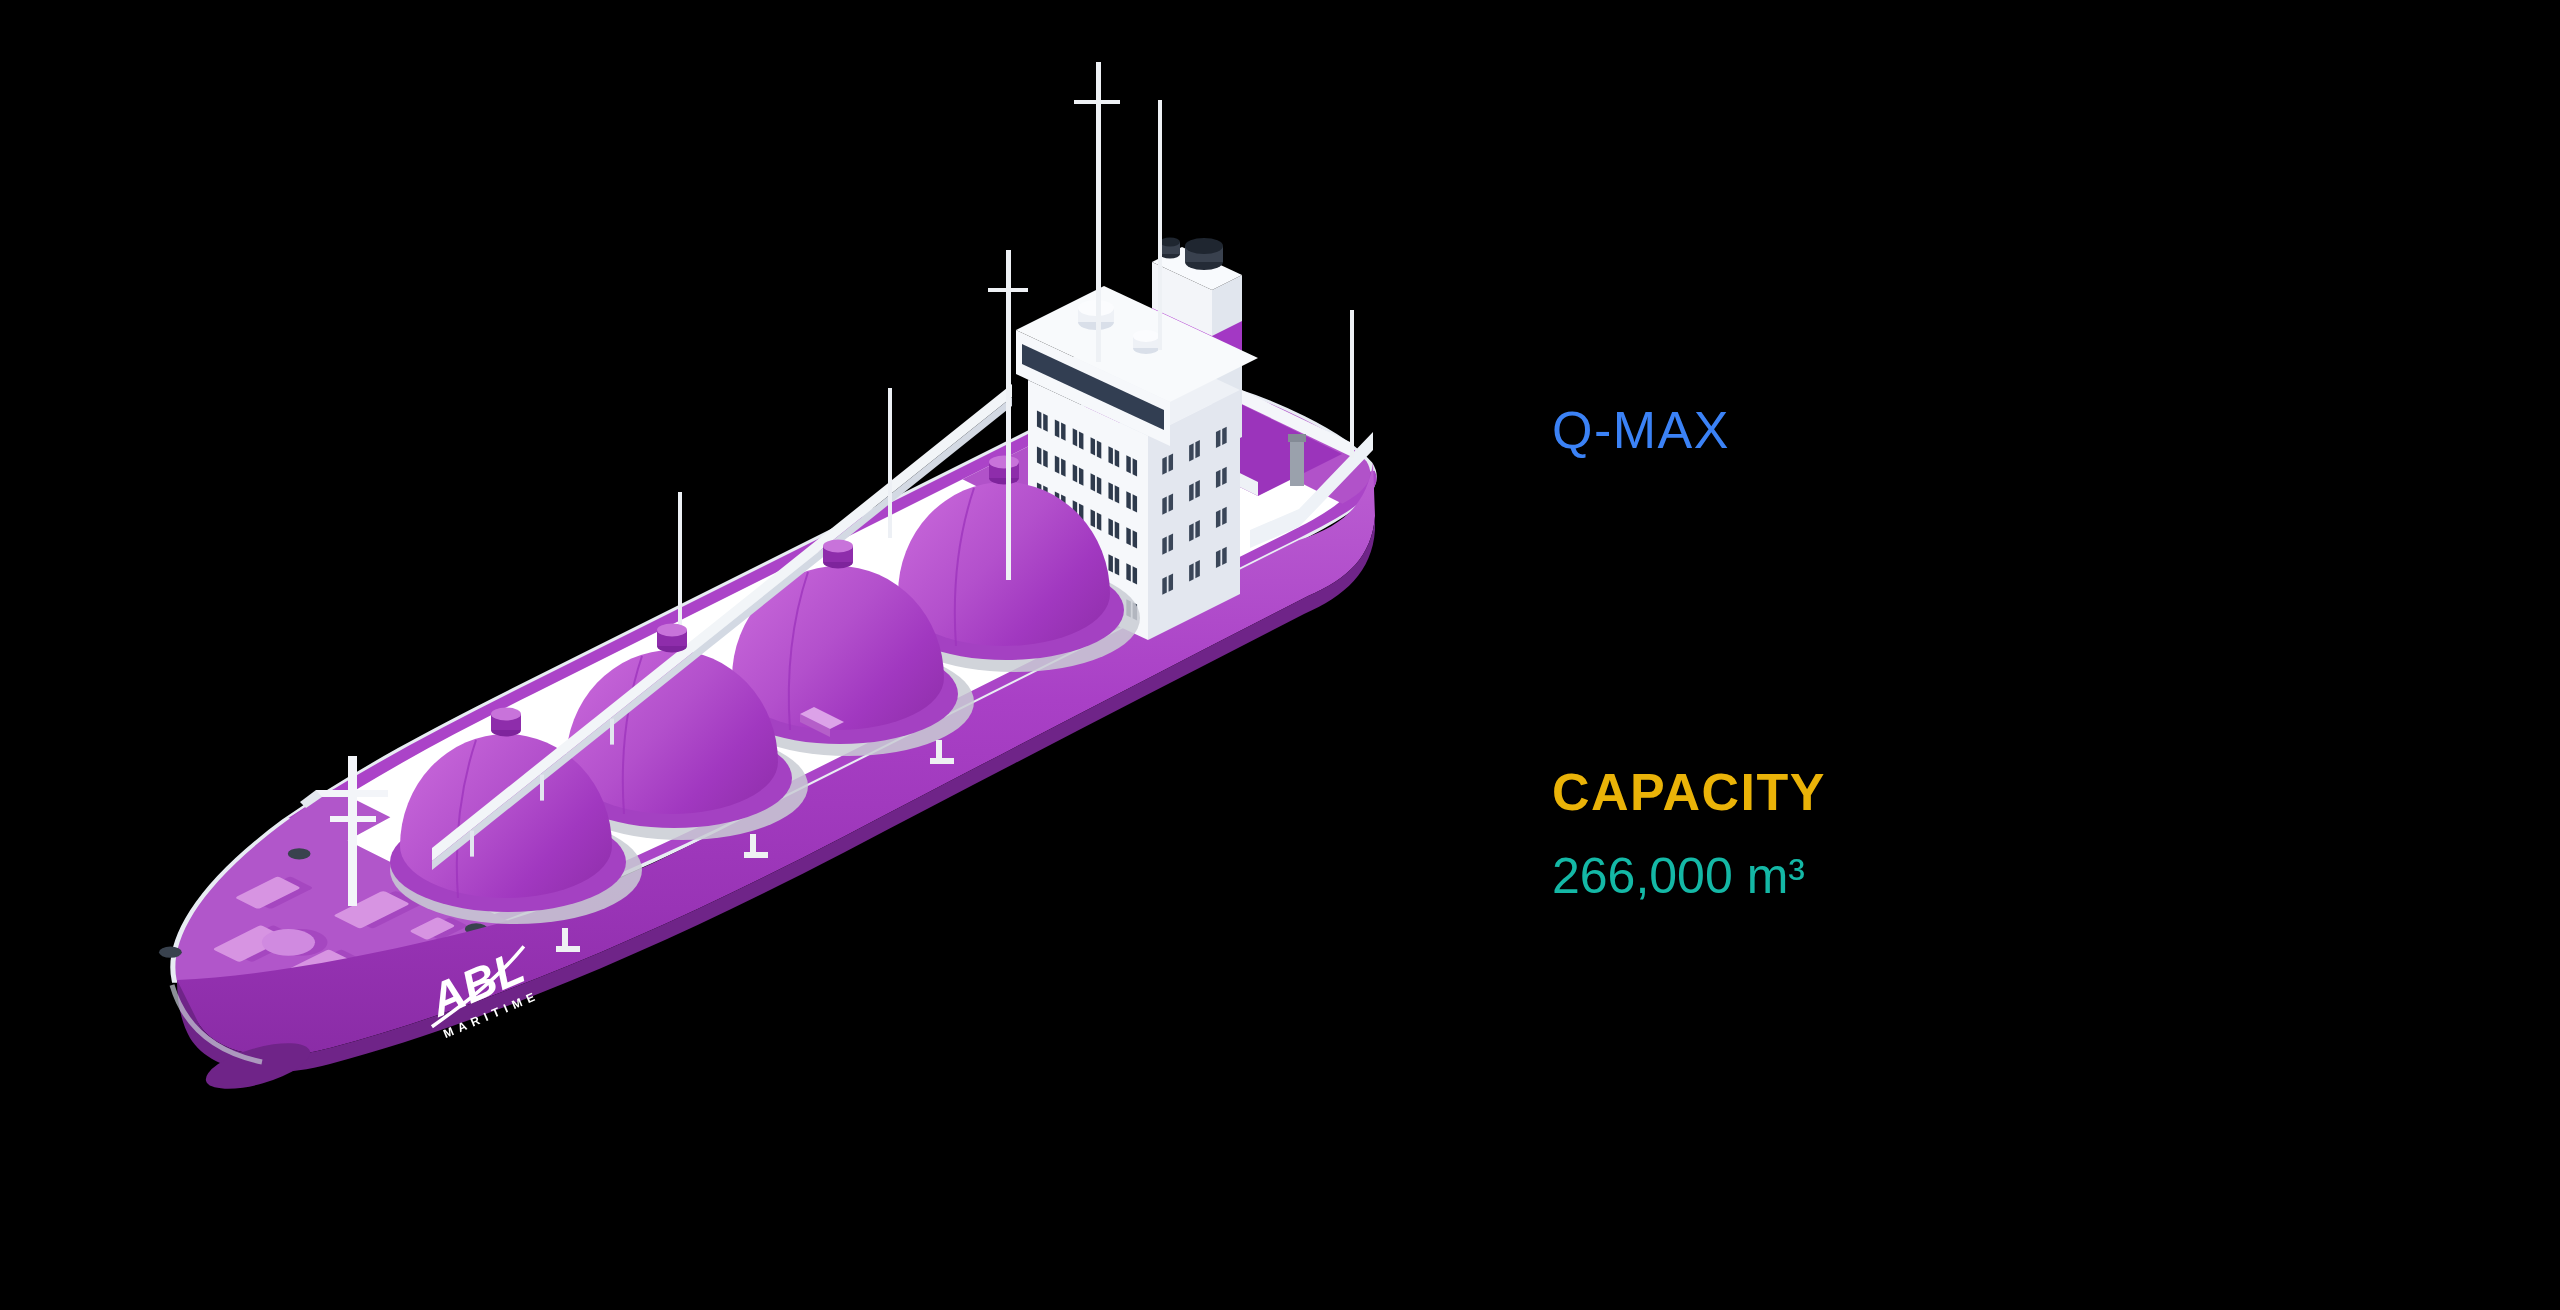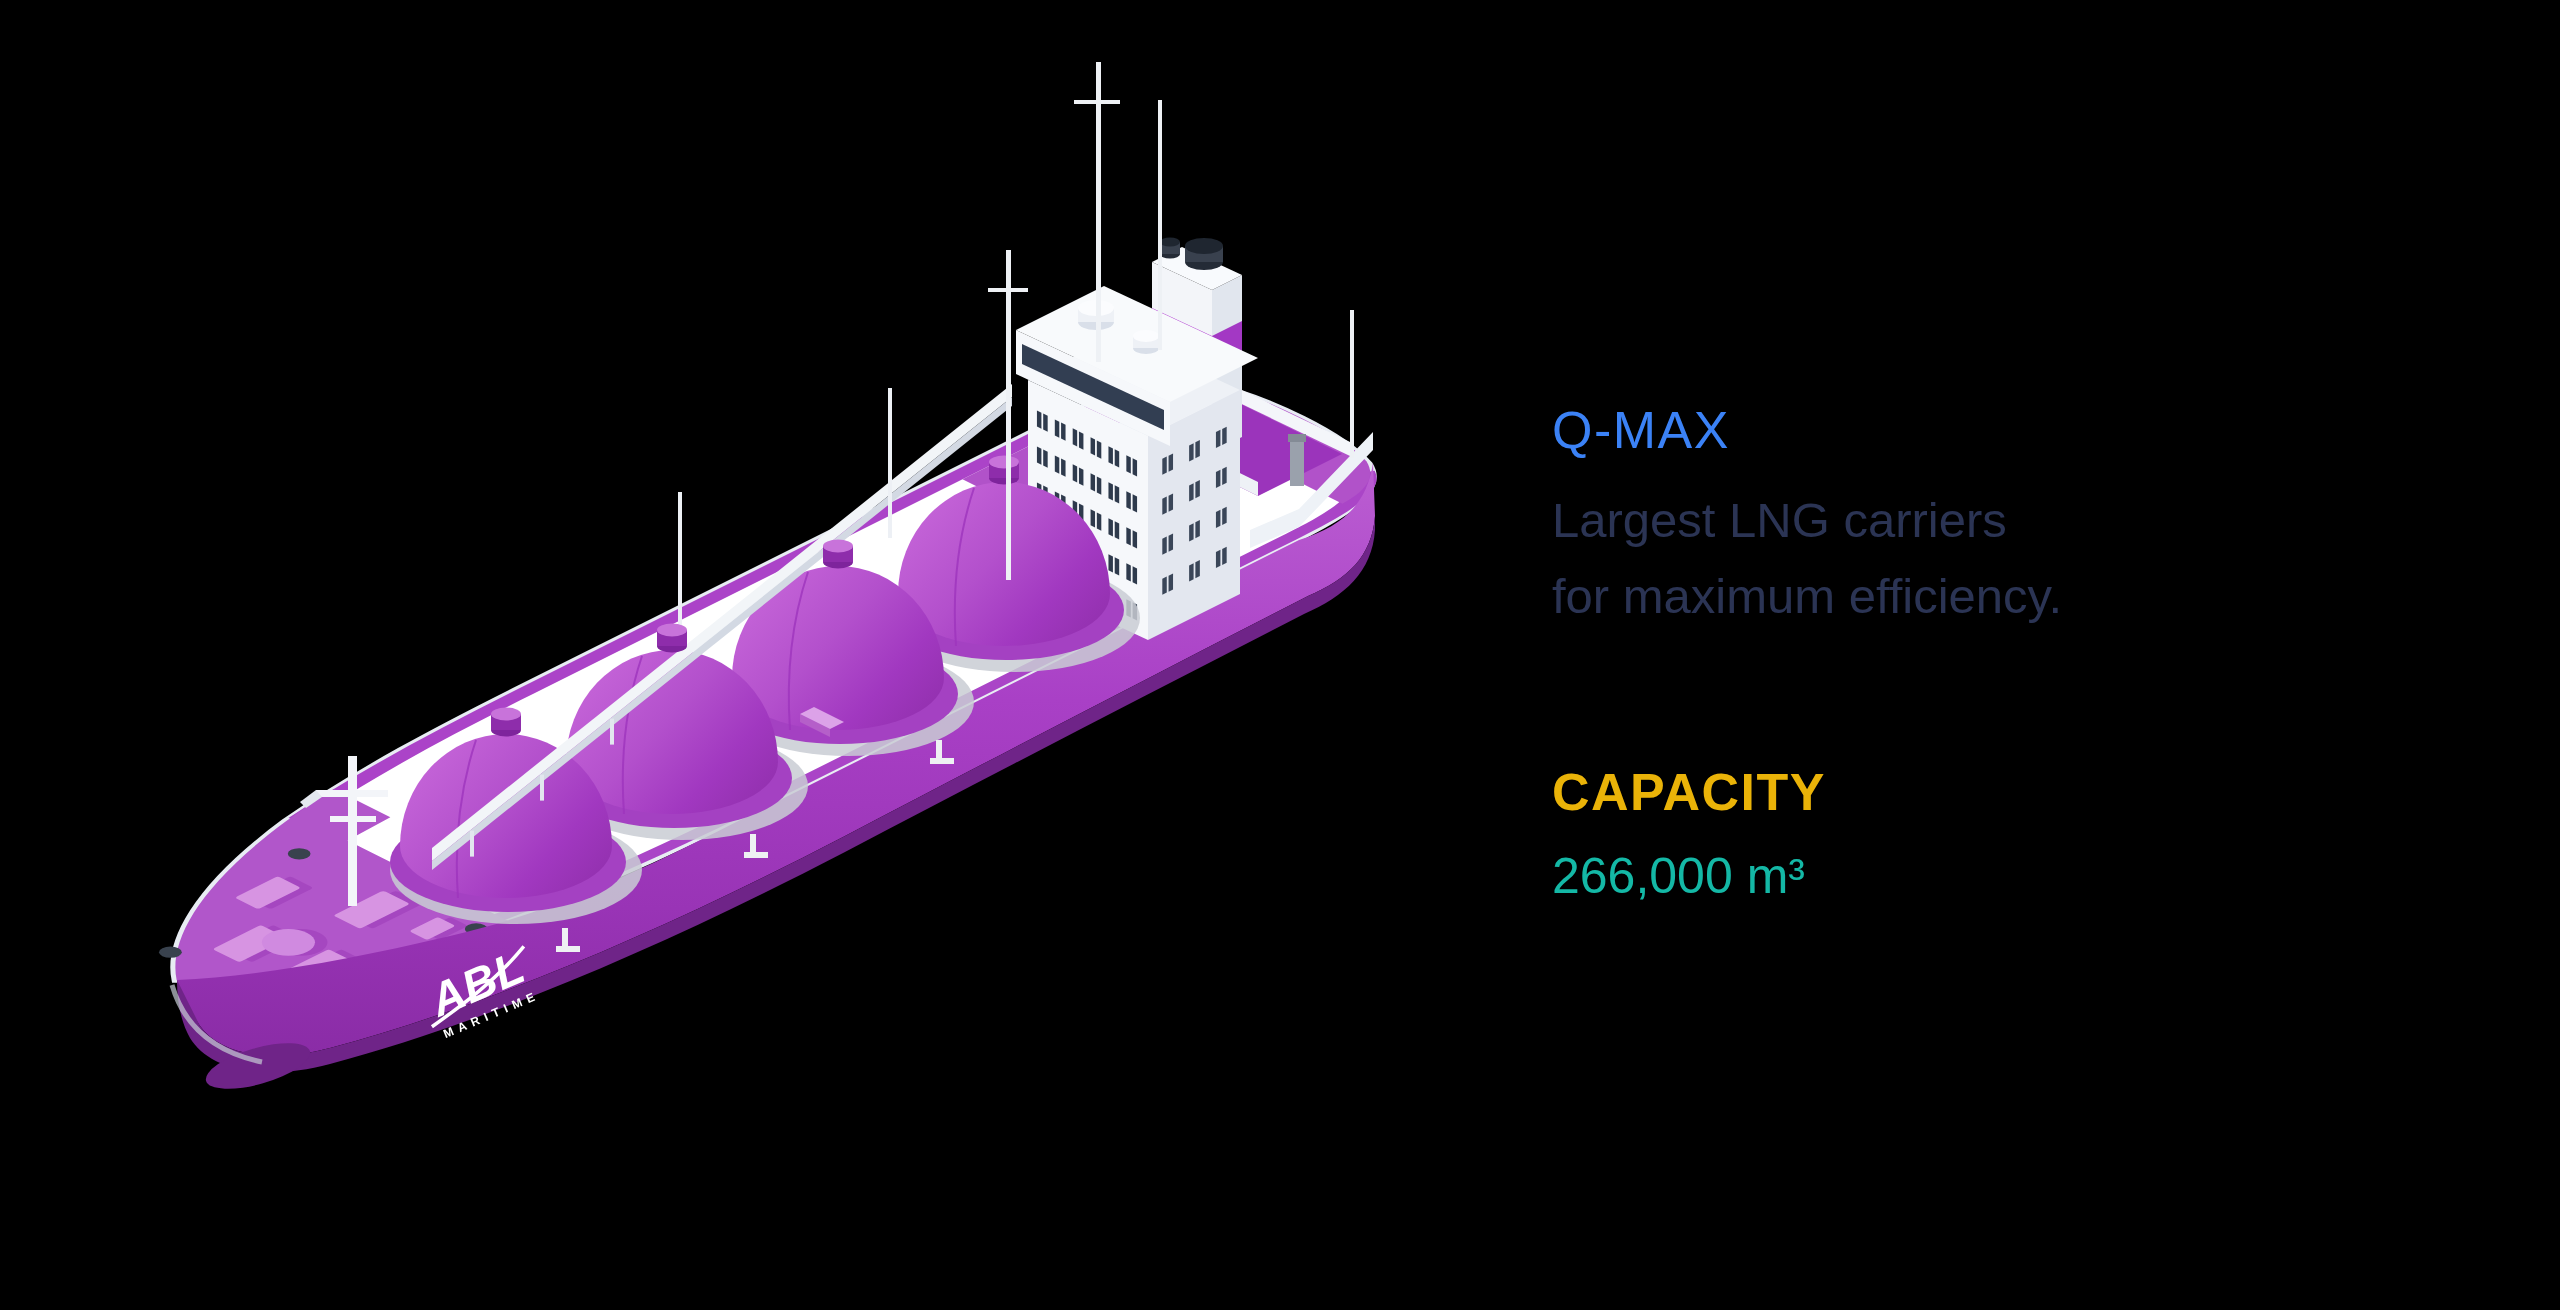--- a/index.html
+++ b/index.html
@@ -331,19 +331,18 @@
       <rect x="1158" y="100" width="4" height="250"></rect>
       <rect x="1006" y="250" width="5" height="330"></rect>
       <rect x="988" y="288" width="40" height="4"></rect>
       <rect x="1350" y="310" width="4" height="148"></rect>
     </g>
   </svg>
 
   <div class="info">
     <div class="title">Q-MAX</div>
     <div class="desc">
-      <span>Largest LNG carriers</span><br>
-      <span>for maximum efficiency.</span>
+      <br>
     </div>
     <div class="spec-label">CAPACITY</div>
     <div class="spec-value">266,000 m³</div>
   </div>
 </div>
 
 </body></html>

